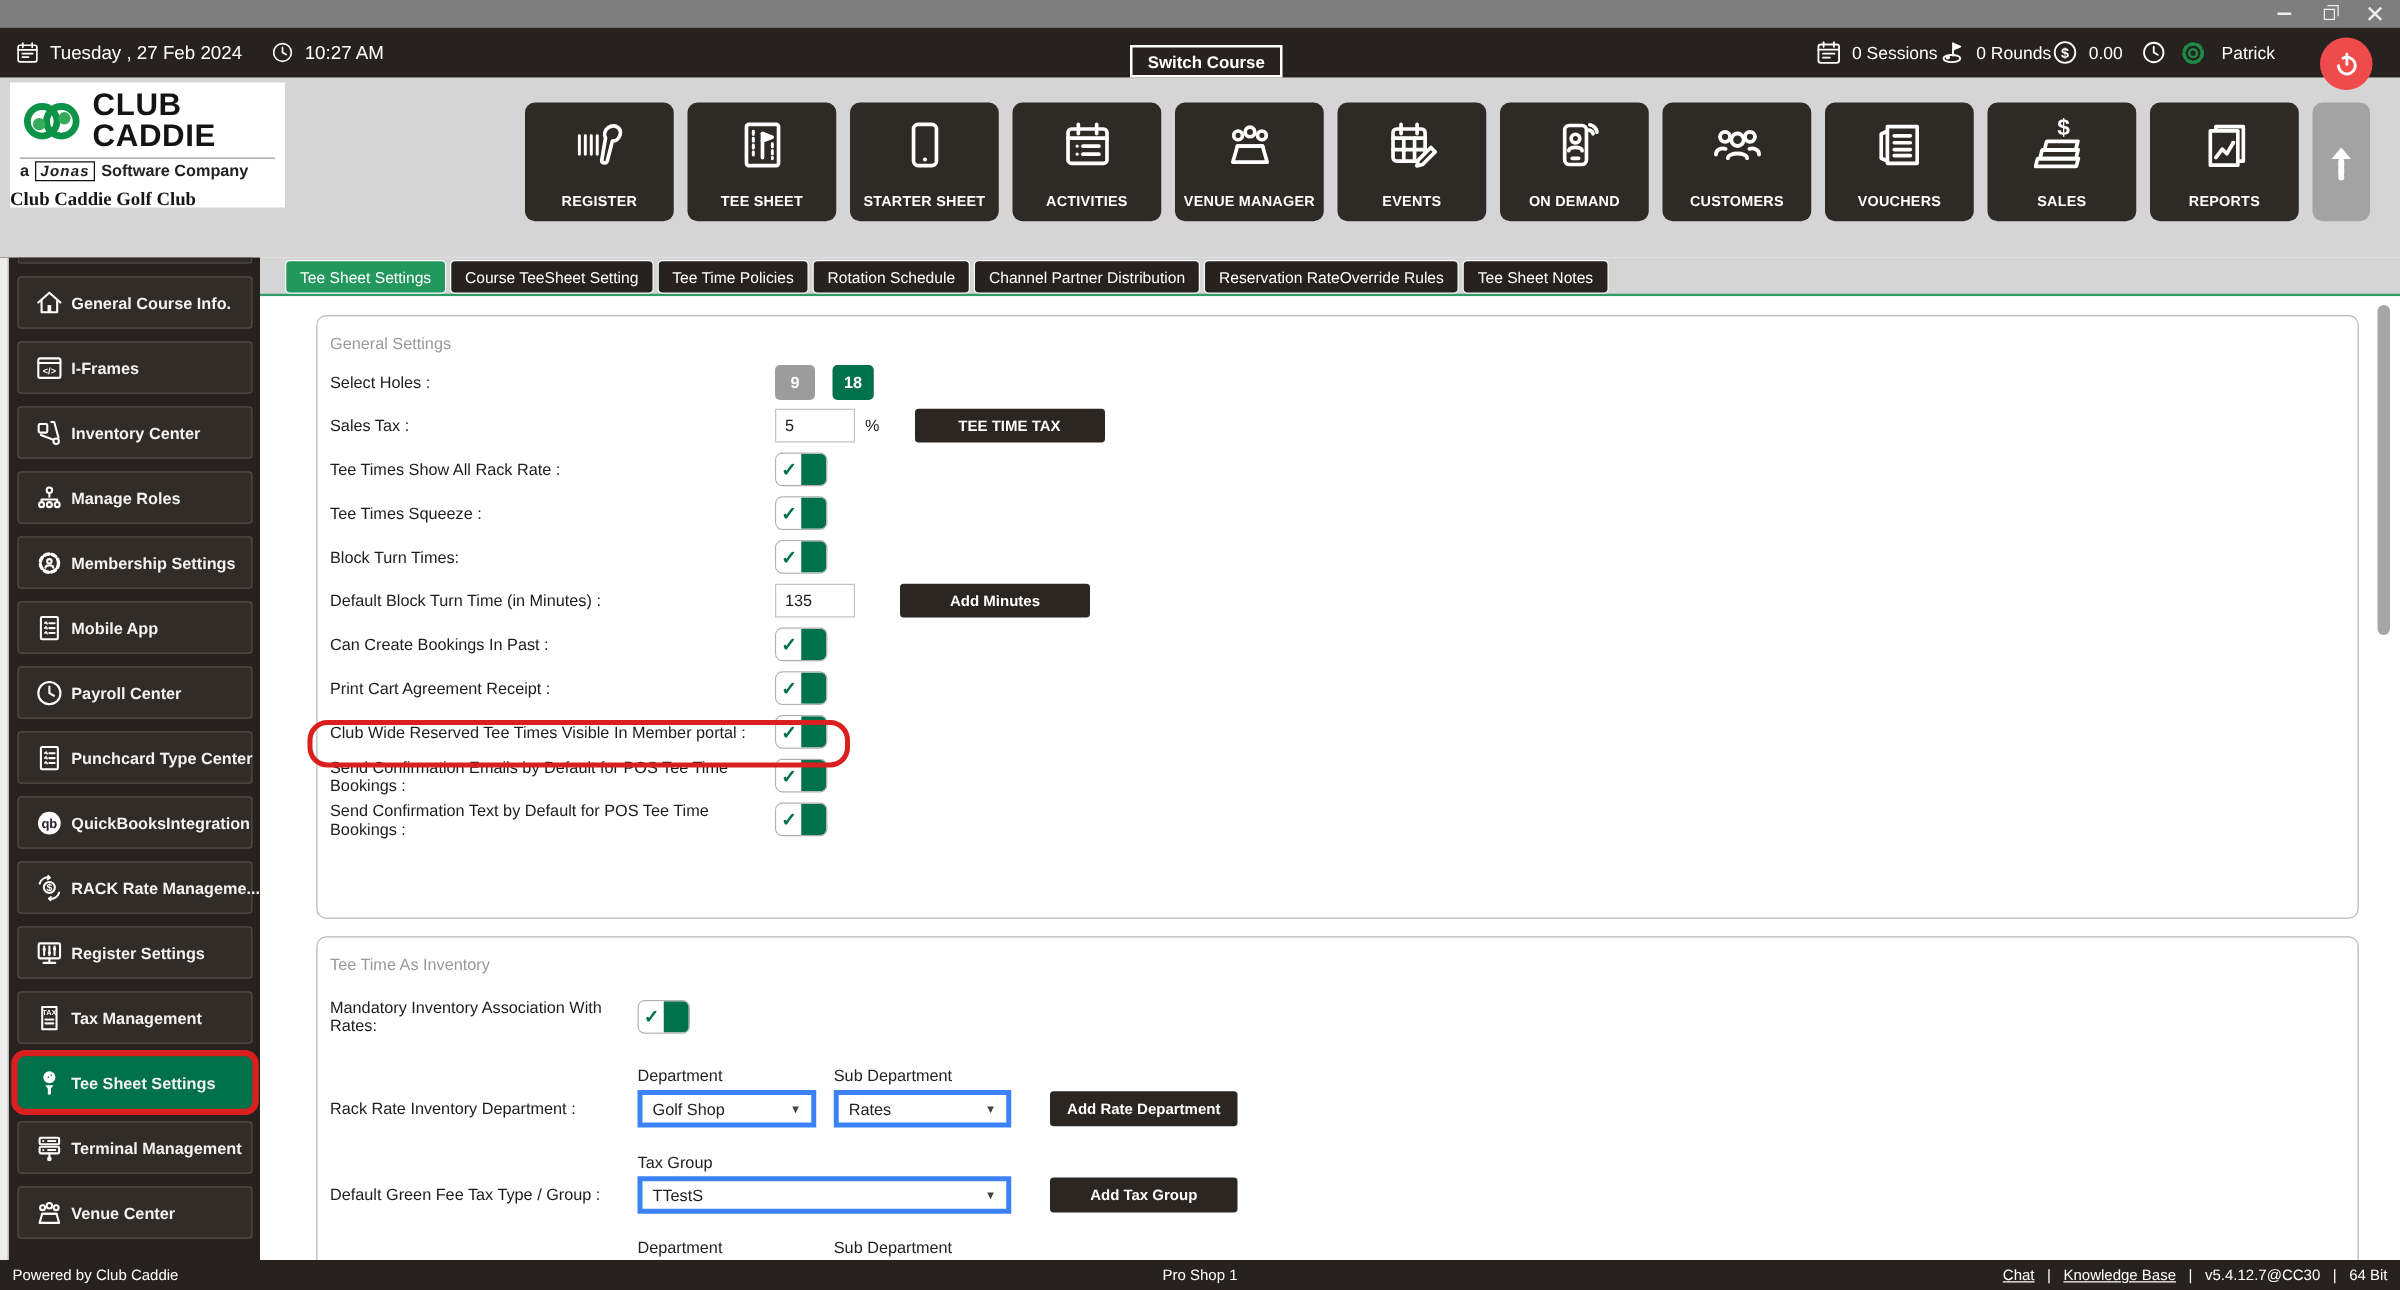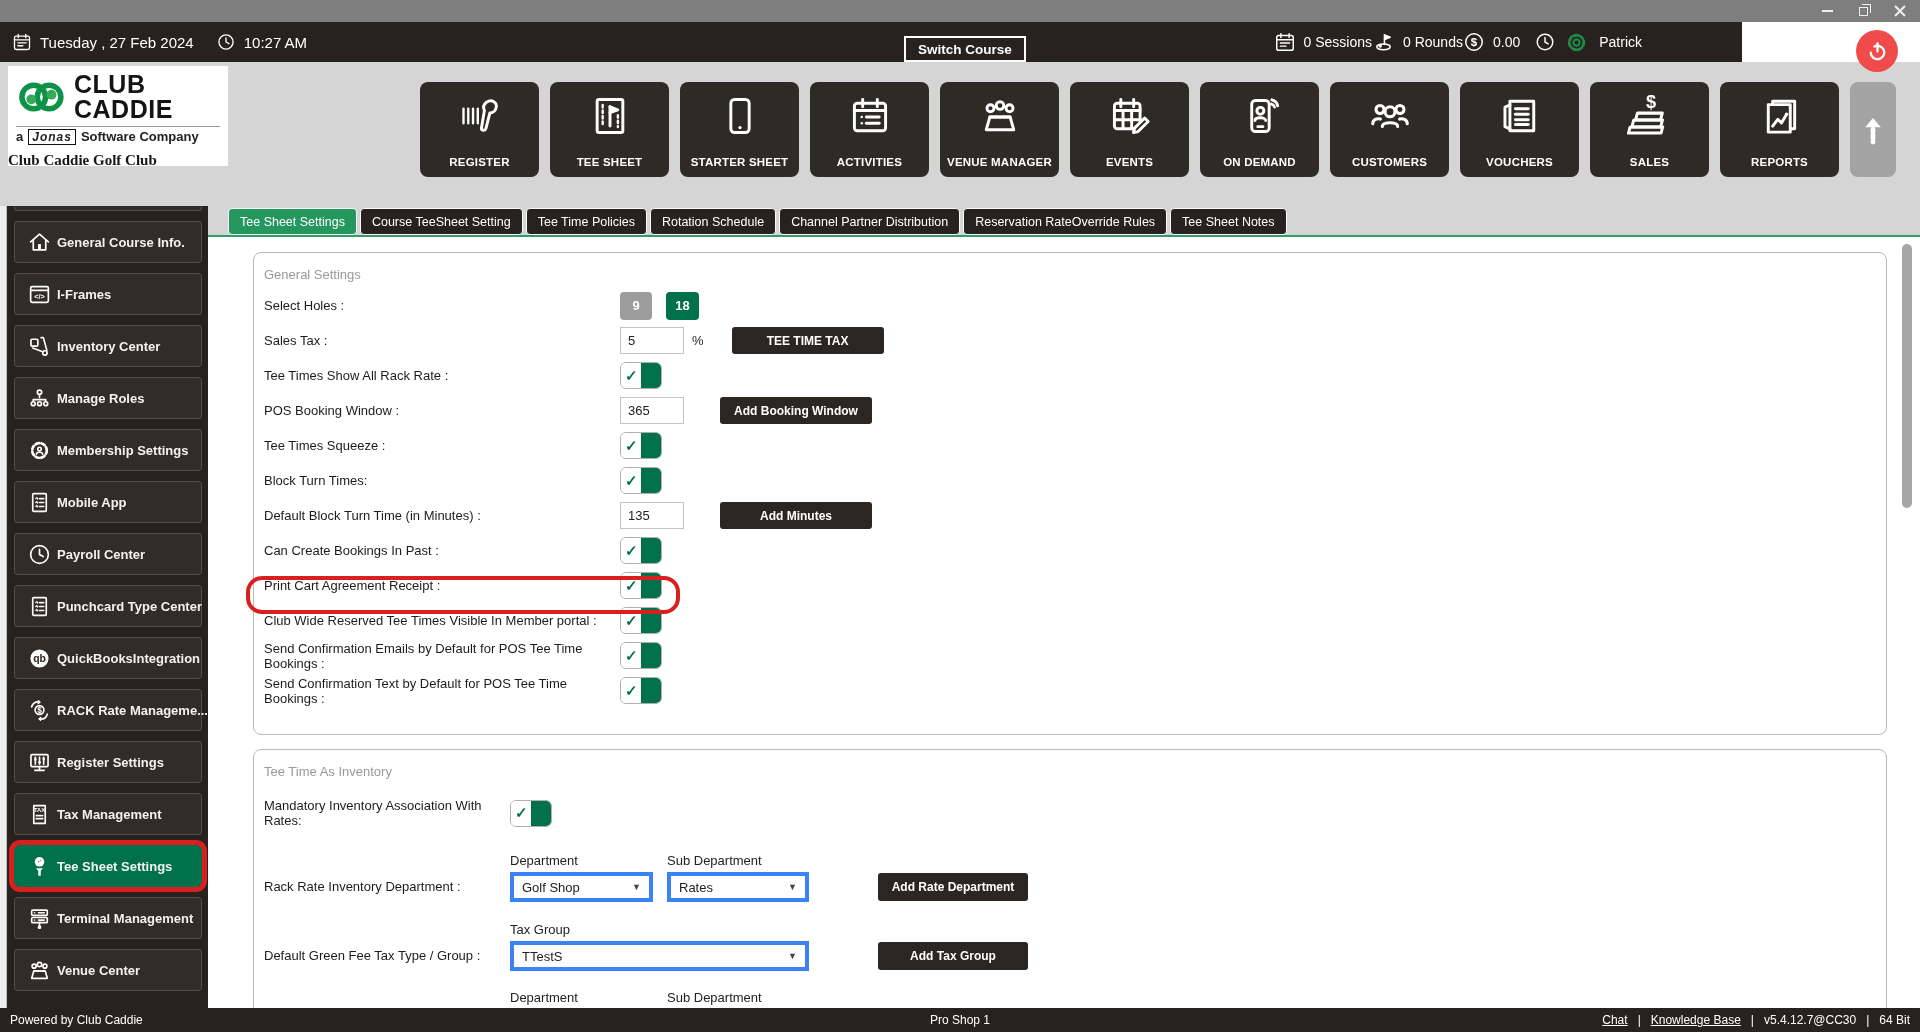--- a/index.html
+++ b/index.html
@@ -9,21 +9,21 @@
   
   .titlebar{position:absolute;left:0;top:0;width:1920px;height:22px;background:#7e7e7e;
             display:flex;align-items:center;justify-content:flex-end;gap:26px;padding-right:14px;}
   .win-min{width:11px;height:2px;background:#efefef;}
   .win-restore{width:9px;height:9px;border:1.5px solid #efefef;position:relative;}
   .win-restore:before{content:"";position:absolute;left:2px;top:-4px;width:8px;height:8px;border:1.5px solid #efefef;border-left:none;border-bottom:none;}
   .win-close{position:relative;width:12px;height:12px;}
   .win-close:before,.win-close:after{content:"";position:absolute;left:-1px;top:5px;width:14px;height:2px;background:#efefef;}
   .win-close:before{transform:rotate(45deg);} .win-close:after{transform:rotate(-45deg);}
   
-  .topbar{position:absolute;left:0;top:22px;width:1742px;height:40px;background:#27221f;color:#fff;
+  .topbar{position:absolute;left:0;top:22px;width:1920px;height:40px;background:#27221f;color:#fff;
           display:flex;align-items:center;padding:0 12px;overflow:visible;z-index:5;}
   .tb-ic{color:#fff;flex:none;}
   .tb-date{font-size:15px;margin:0 0 0 8px;}
   .tb-time{font-size:15px;margin-left:8px;}
   .tb-clock2{margin-left:22px;}
   .switch-btn{position:absolute;left:904px;top:14px;width:122px;height:26px;border:2px solid #fff;
               background:transparent;color:#fff;font-weight:bold;font-size:13.5px;
               display:flex;align-items:center;justify-content:center;font-family:inherit;}
   .tb-right{margin-left:auto;display:flex;align-items:center;margin-right:88px;}
   .tb-stat{display:flex;align-items:center;gap:8px;font-size:14px;}
@@ -91,21 +91,21 @@
   .tlabel{width:246px;font-size:13px;color:#1c1c1c;}
   .tgroup{display:flex;margin-top:20px;}
   .tgroup .tlabel{align-self:flex-end;padding-bottom:8px;}
   .tcol{display:flex;flex-direction:column;}
   .col-label{font-size:13px;color:#222;margin-bottom:4px;}
   .select{height:30px;border:4px solid #3b82f6;background:#fff;font-size:13px;color:#222;
           display:flex;align-items:center;justify-content:space-between;padding:0 8px;}
   .caret{font-size:9px;color:#444;}
   .w143{width:143px;} .w142{width:142px;} .w299{width:299px;}
   .gap14{margin-left:14px;}
-  .dbtn.wide{width:150px;height:28px;margin-left:69px;align-self:flex-end;margin-bottom:1px;}
+  .dbtn.wide{width:150px;height:28px;margin-left:31px;align-self:flex-end;margin-bottom:1px;}
   .partial-labels{display:flex;padding-left:256px;margin-top:19px;}
   .partial-labels .col-label{width:157px;margin:0;}
   
   .v-scroll{position:absolute;right:8px;top:7px;width:10px;height:264px;background:#a6a6a6;border-radius:5px;}
   
   .statusbar{position:absolute;left:0;top:1008px;width:1920px;height:24px;background:#27221f;color:#fff;
              display:flex;align-items:center;font-size:12px;padding:0 10px;}
   .sb-center{position:absolute;left:0;width:100%;text-align:center;}
   .sb-right{margin-left:auto;display:flex;align-items:center;gap:10px;z-index:2;}
   .sb-link{color:#fff;text-decoration:underline;cursor:pointer;}
@@ -643,25 +643,20 @@
       <div class="frow">
         <div class="flabel">Tee Times Show All Rack Rate :</div>
         <div class="toggle">
           <span class="tg-left">
               <span>✓</span>
             </span>
             <span class="tg-right"></span>
         </div>
       </div>
 
-      <div class="frow">
-        <div class="flabel">POS Booking Window :</div>
-        <input class="num-input" value="365" style="">
-        <button class="dbtn ml">Add Booking Window</button>
-      </div>
 
       <div class="frow">
         <div class="flabel">Tee Times Squeeze :</div>
         <div class="toggle">
           <span class="tg-left">
               <span>✓</span>
             </span>
             <span class="tg-right"></span>
         </div>
       </div>

